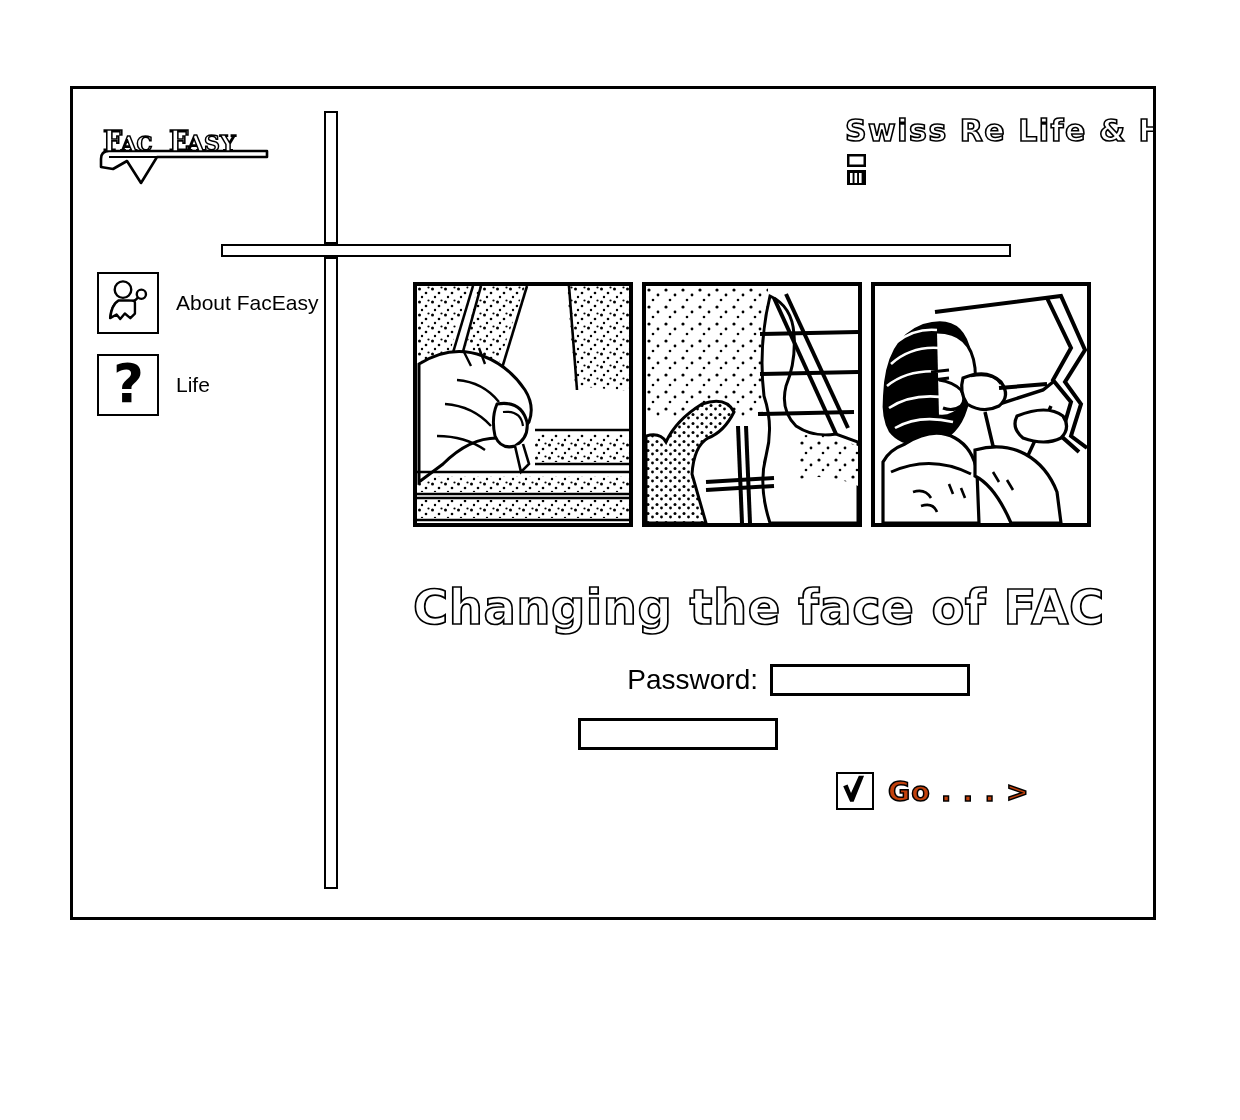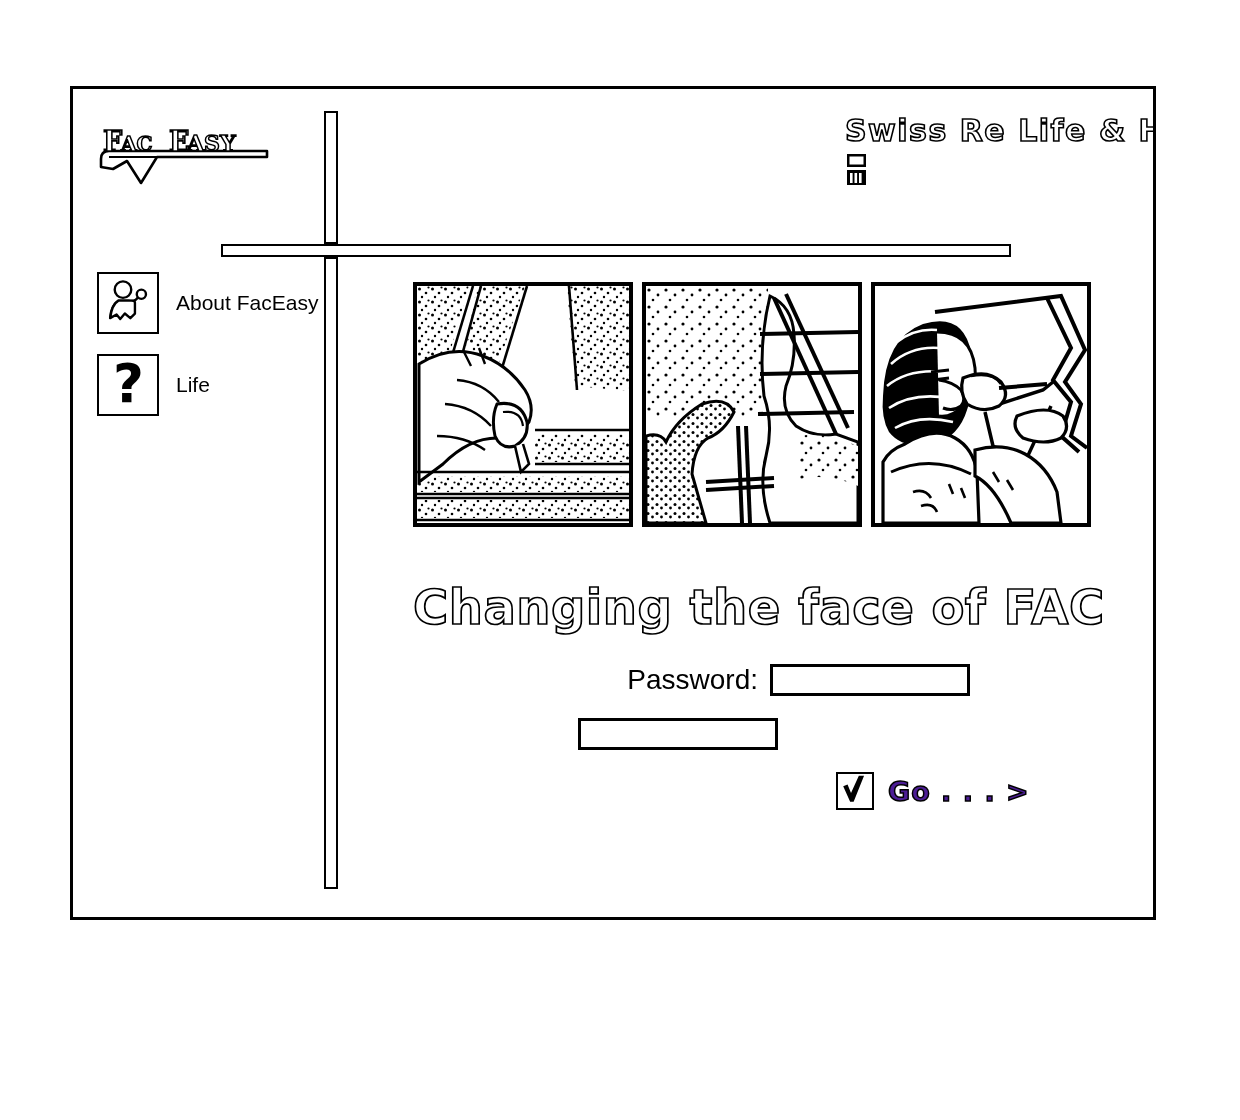--- a/index.html
+++ b/index.html
@@ -201,21 +201,21 @@
     background: #fff;
     display: block;
     flex: 0 0 auto;
   }
   #go-label {
     margin-left: 14px;
     font-family: "DejaVu Sans", sans-serif;
     font-size: 27px;
     font-weight: bold;
     letter-spacing: 1px;
-    color: #4c1d95;
+    color: #c2410c;
     -webkit-text-stroke: 1.5px #000;
     white-space: nowrap;
   }
 </style>
 </head>
 <body>
 
 <div id="page-frame">
 
   <div id="logo-block">

